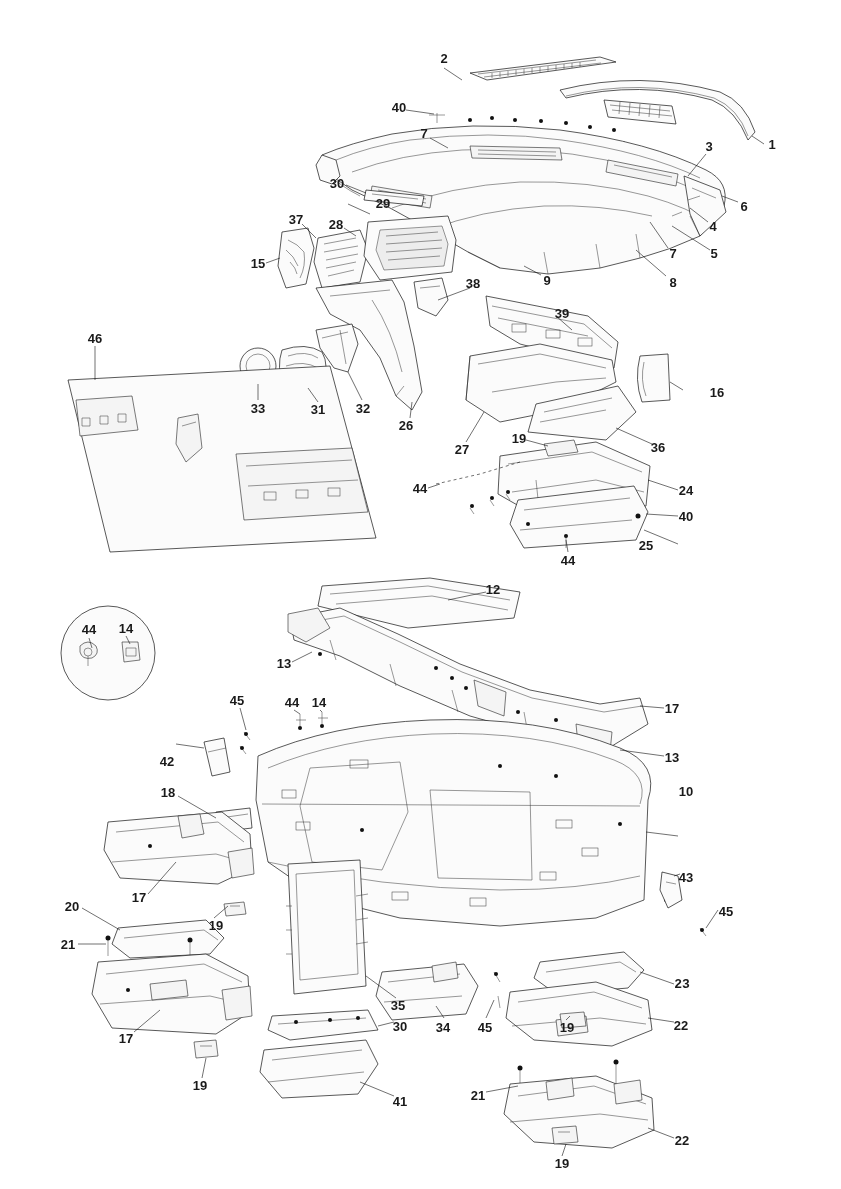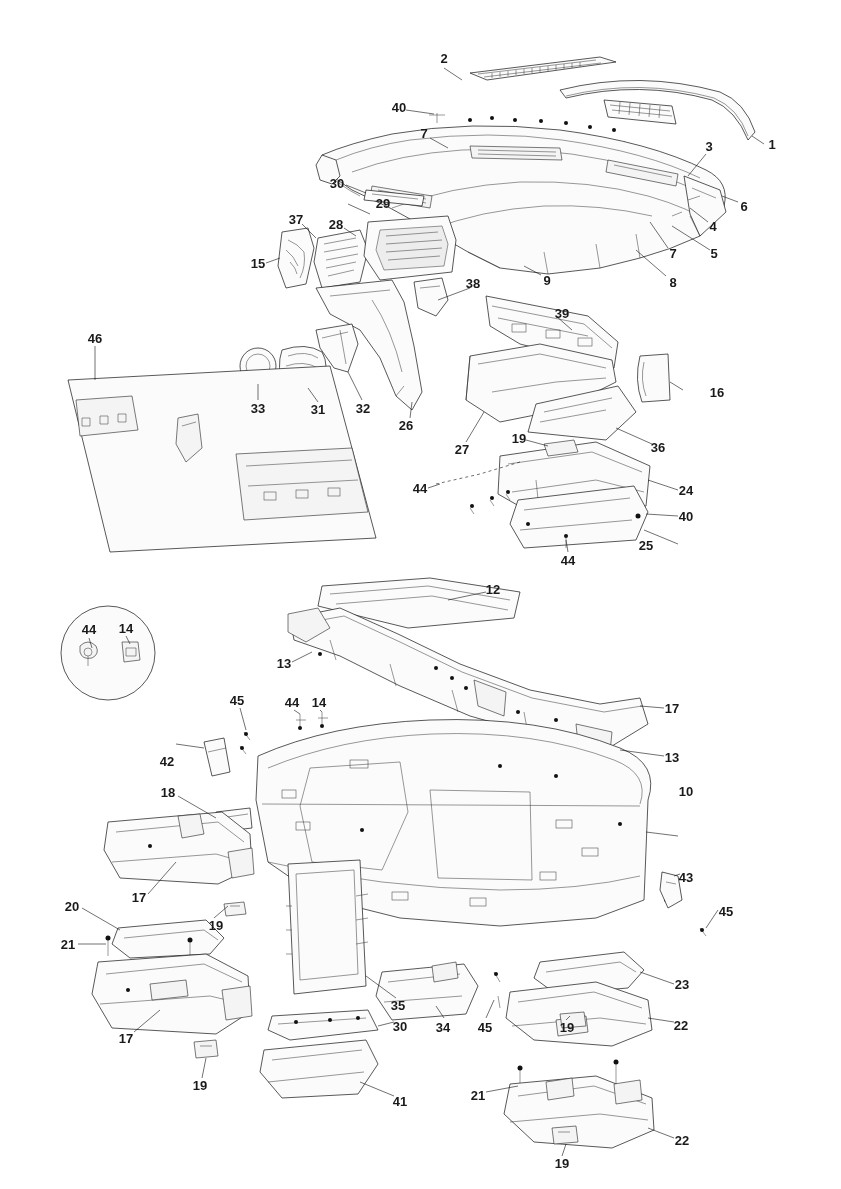--- a/index.html
+++ b/index.html
@@ -572,21 +572,21 @@
   <div class="callout" style="left:686px; top:791px;">10</div>
   <div class="callout" style="left:686px; top:877px;">43</div>
   <div class="callout" style="left:139px; top:897px;">17</div>
   <div class="callout" style="left:726px; top:911px;">45</div>
   <div class="callout" style="left:72px;  top:906px;">20</div>
   <div class="callout" style="left:216px; top:925px;">19</div>
   <div class="callout" style="left:68px;  top:944px;">21</div>
   <div class="callout" style="left:398px; top:1005px;">35</div>
   <div class="callout" style="left:443px; top:1027px;">34</div>
   <div class="callout" style="left:485px; top:1027px;">45</div>
-  <div class="callout" style="left:682px; top:984px;">23</div>
+  <div class="callout" style="left:682px; top:984px;font-family:Liberation Mono, monospace;">23</div>
   <div class="callout" style="left:567px; top:1027px;">19</div>
   <div class="callout" style="left:681px; top:1025px;">22</div>
   <div class="callout" style="left:126px; top:1038px;">17</div>
   <div class="callout" style="left:400px; top:1026px;">30</div>
   <div class="callout" style="left:200px; top:1085px;">19</div>
   <div class="callout" style="left:400px; top:1101px;">41</div>
   <div class="callout" style="left:478px; top:1095px;">21</div>
   <div class="callout" style="left:682px; top:1140px;">22</div>
   <div class="callout" style="left:562px; top:1163px;">19</div>
 

